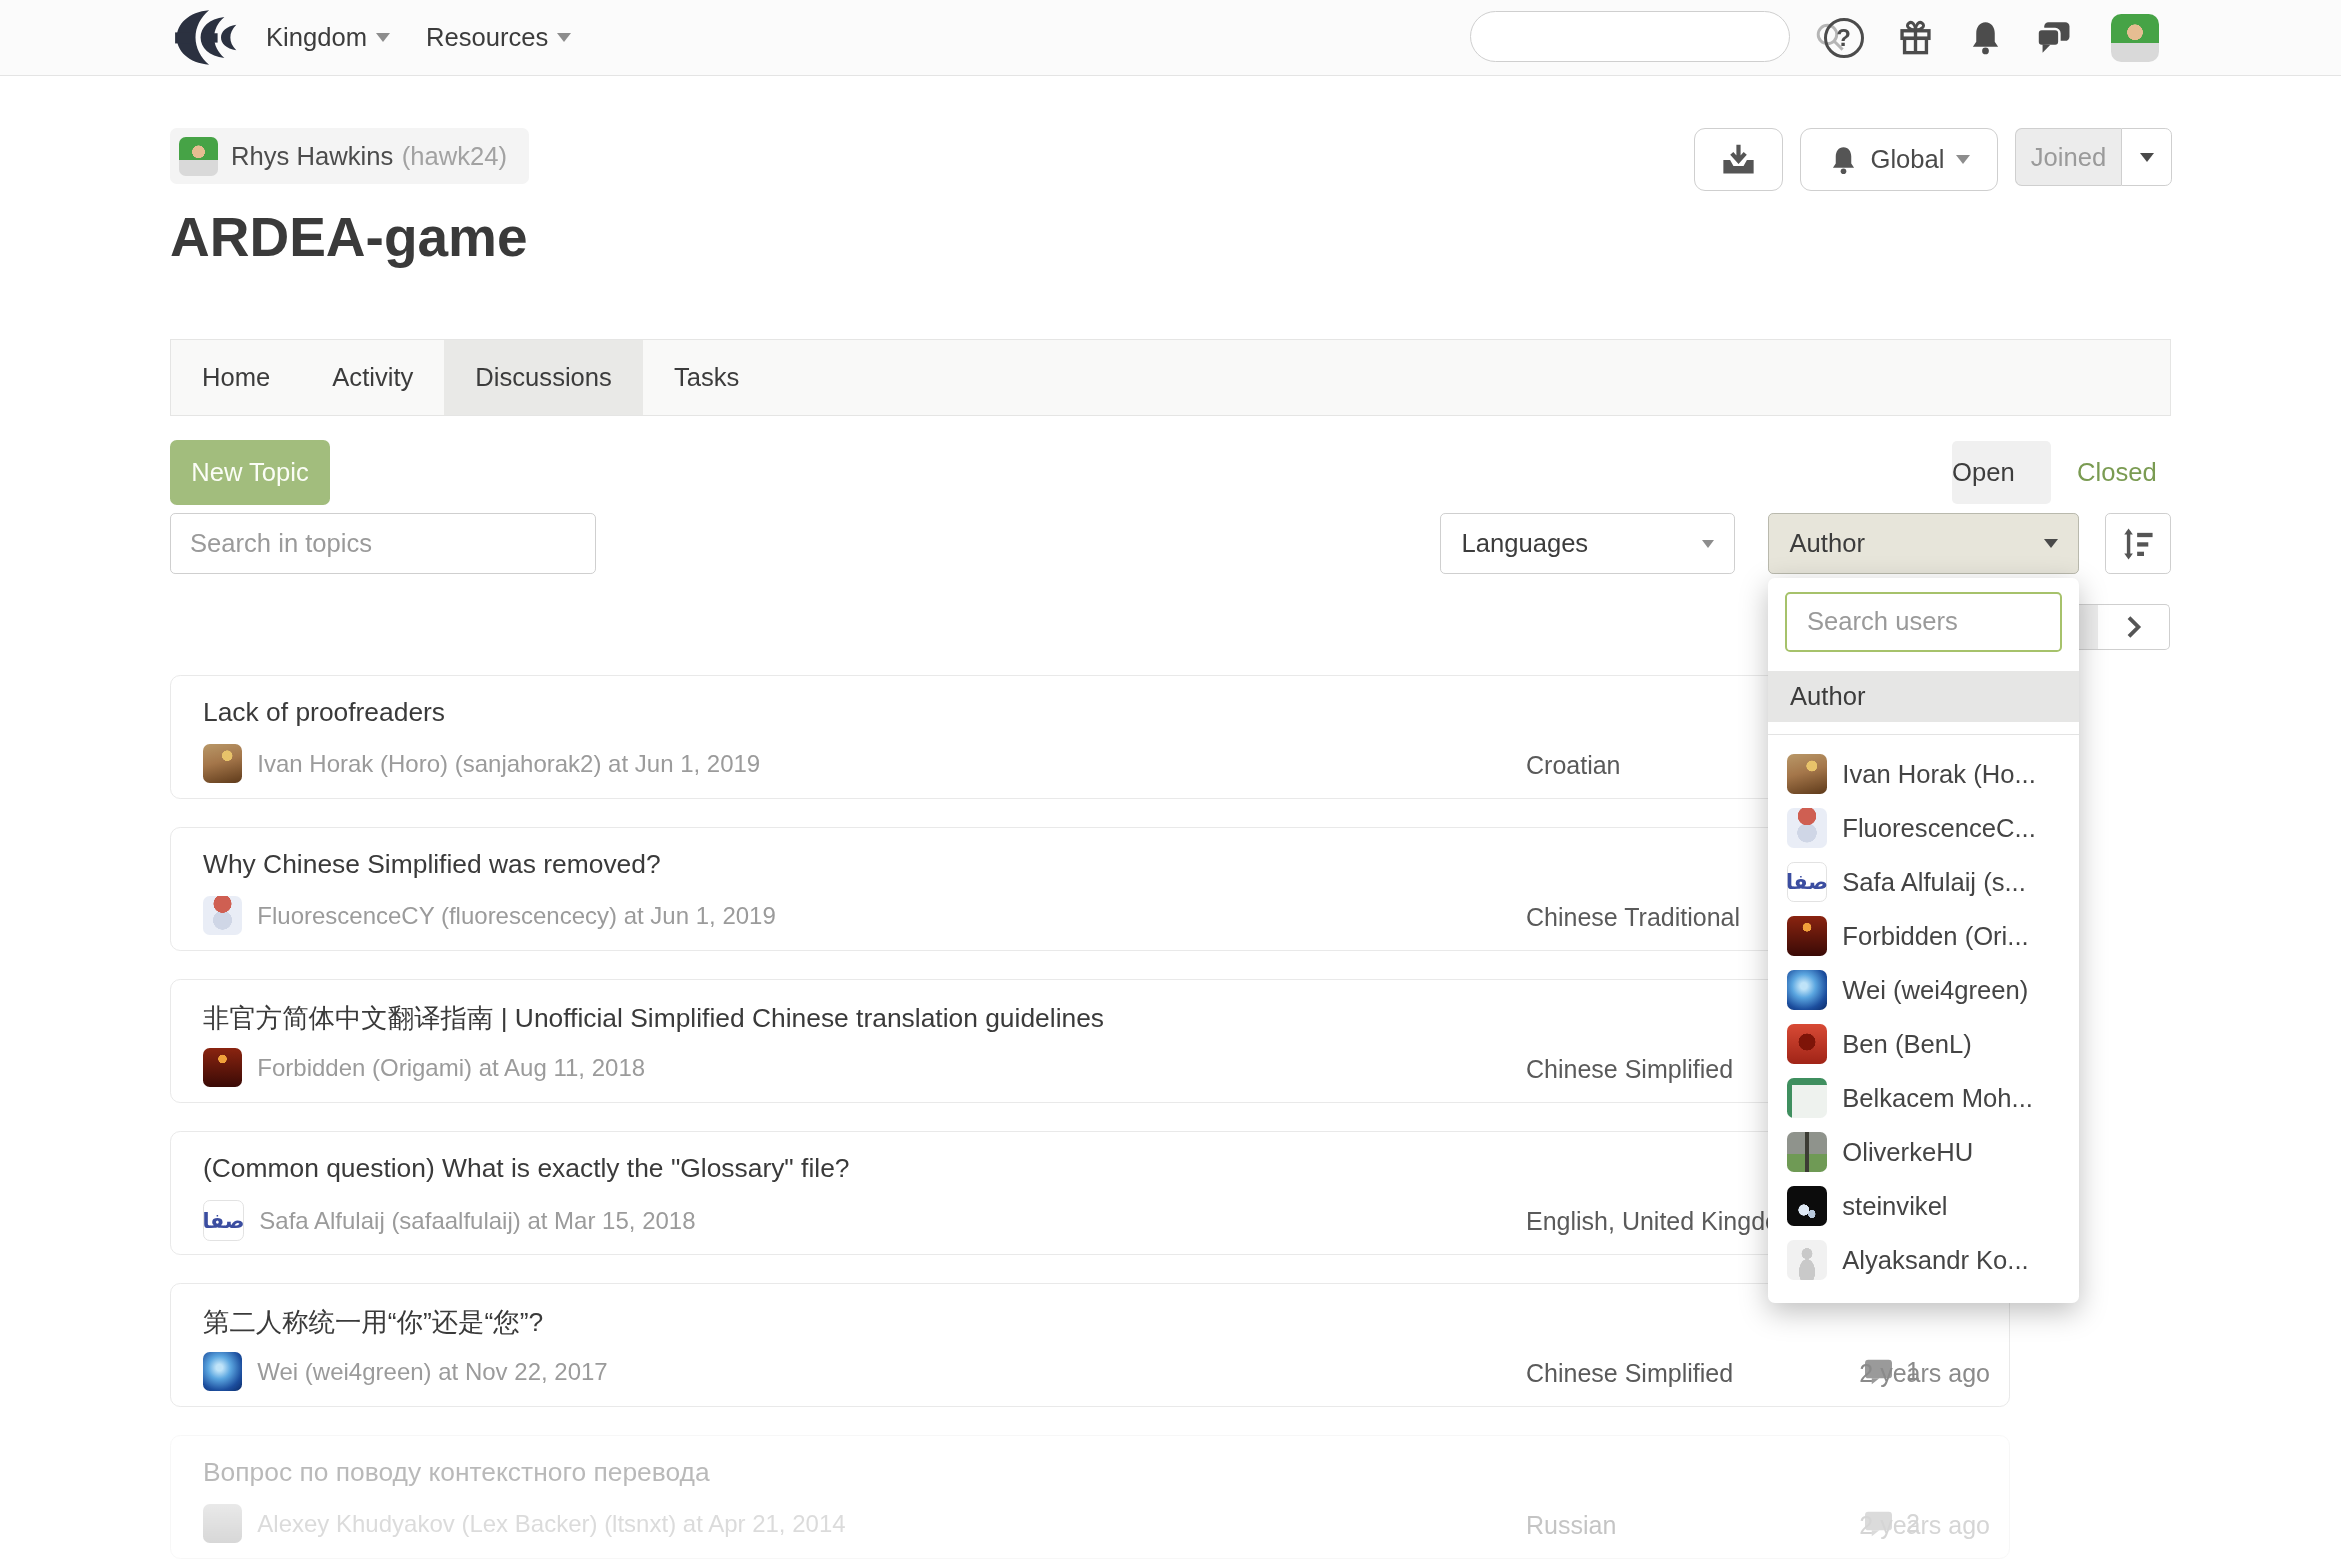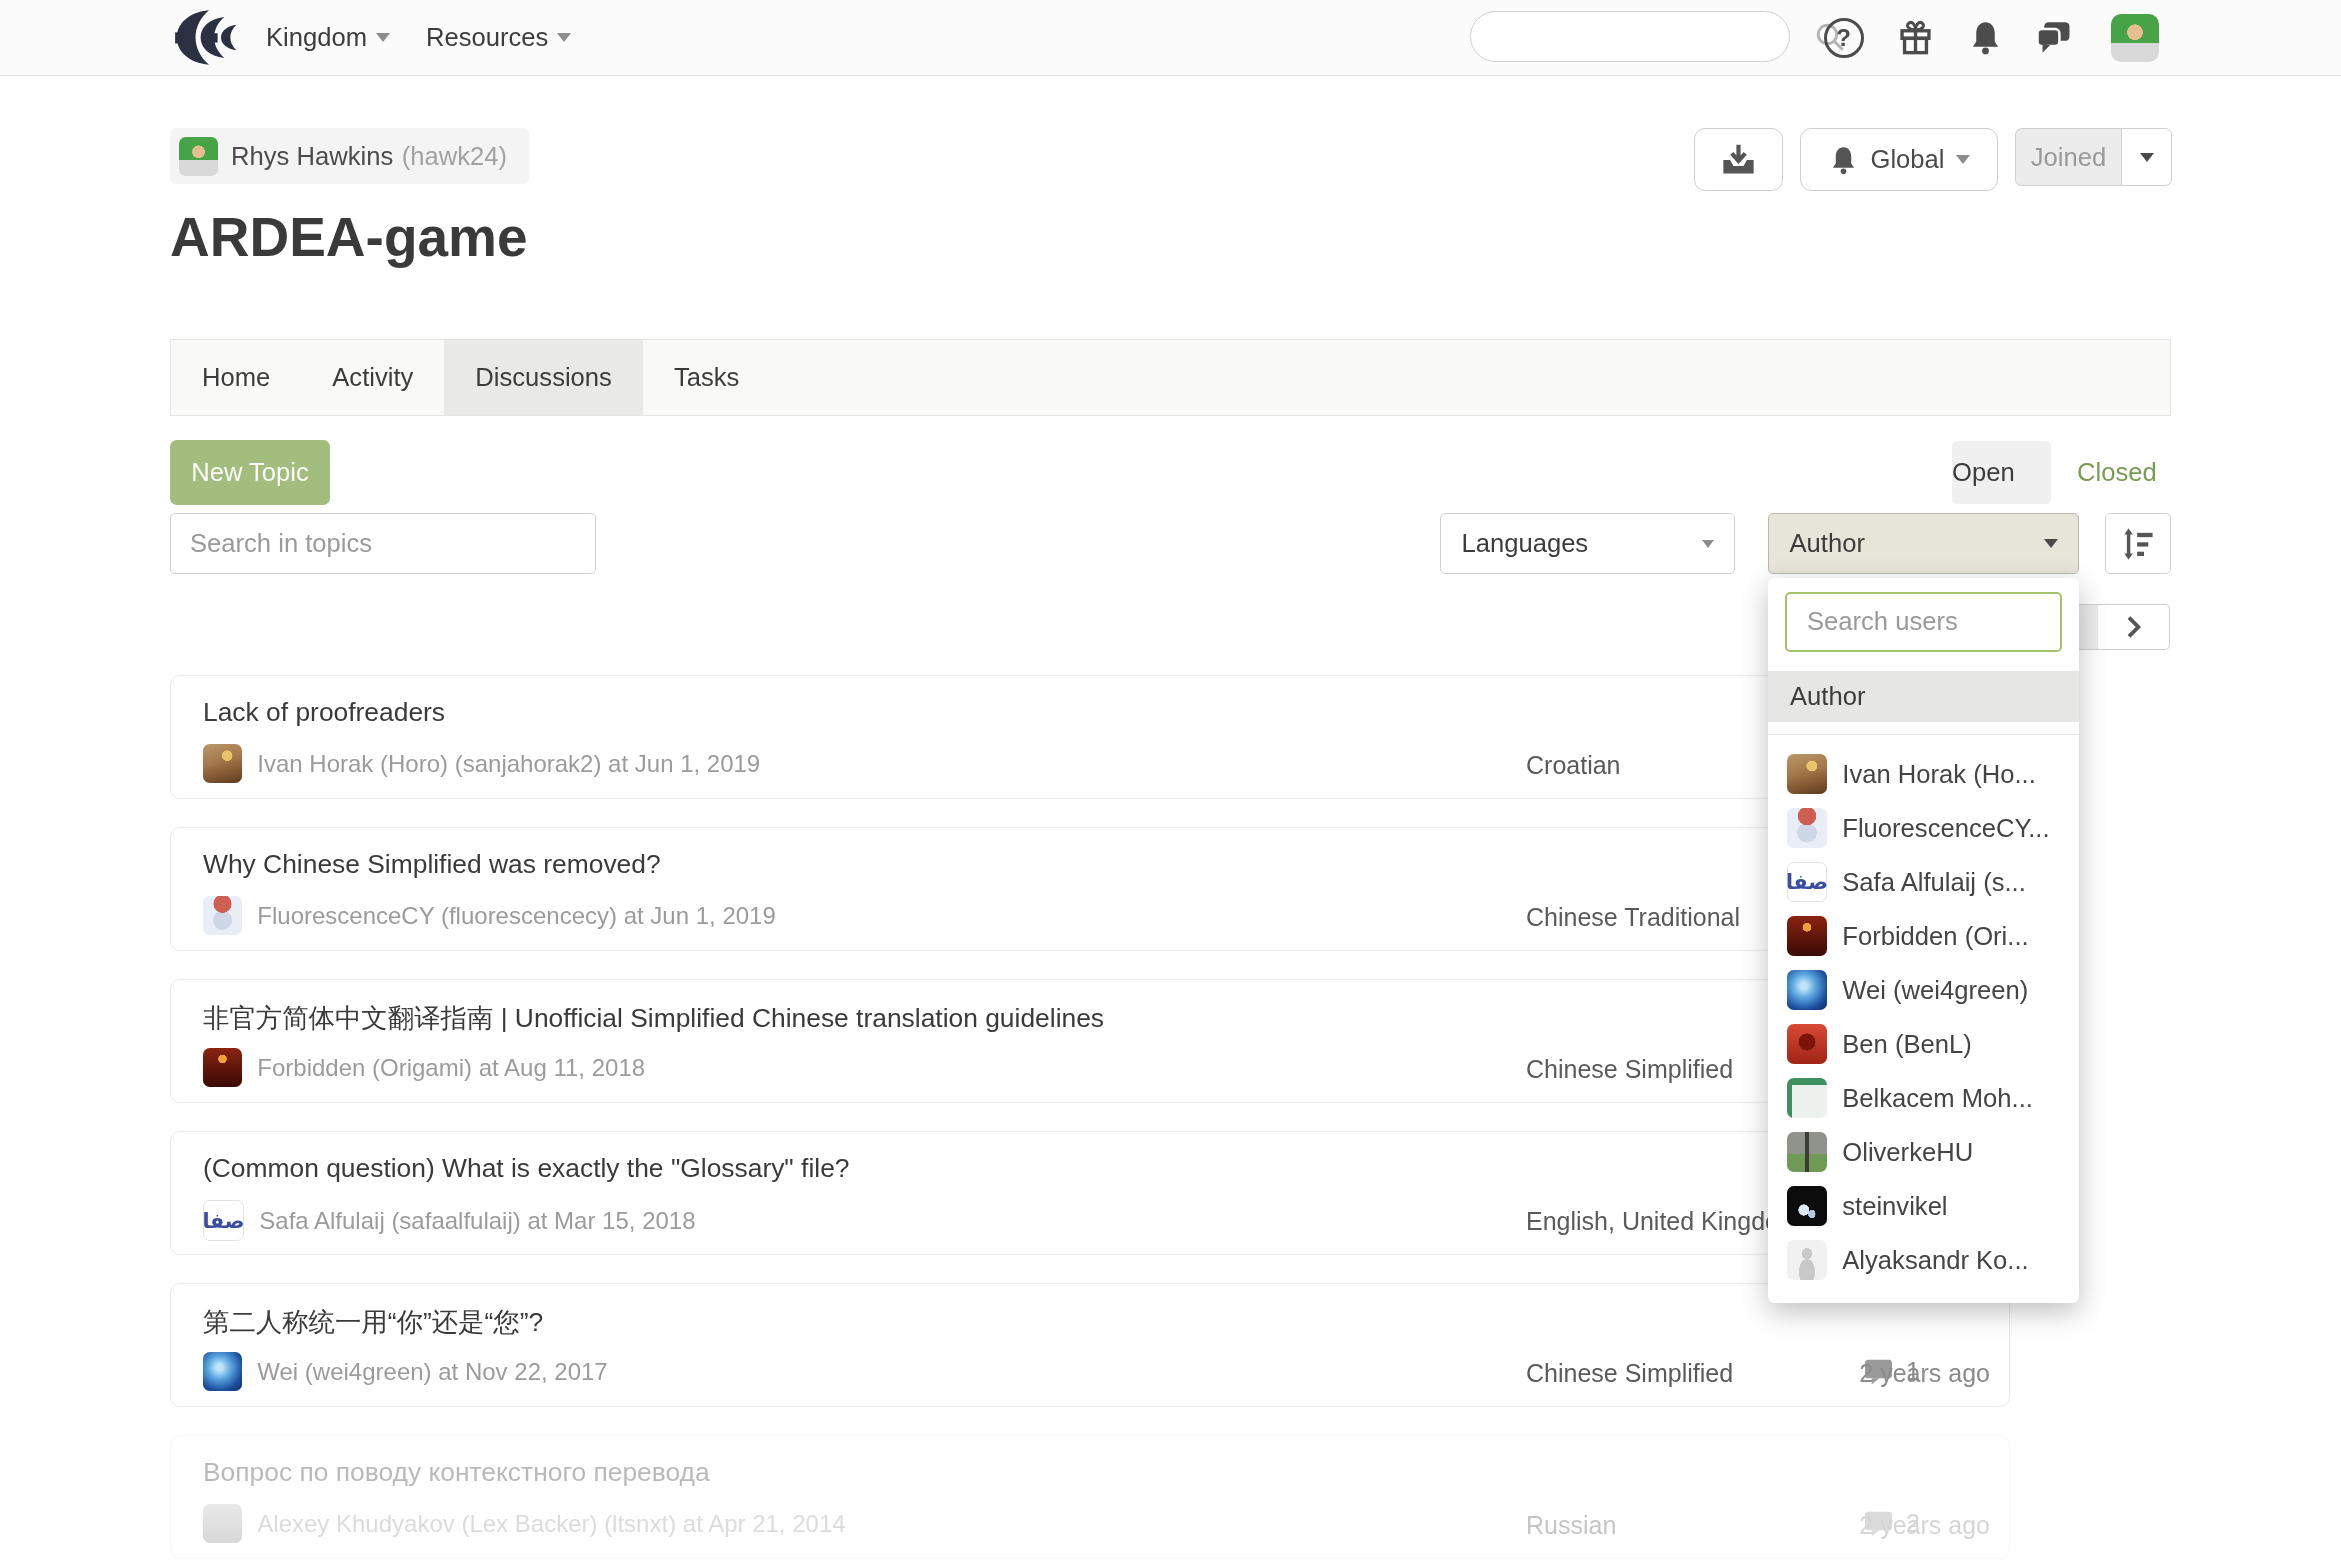--- a/index.html
+++ b/index.html
@@ -345,21 +345,21 @@
     <span>Author</span>
   </div>
   <div class="panel-divider"></div>
   <div class="user-list">
     <div class="user-item">
       <span class="av" data-avatar="ivan"></span>
       <span class="user-label">Ivan Horak (Ho...</span>
     </div>
     <div class="user-item">
       <span class="av" data-avatar="fluorescence"></span>
-      <span class="user-label">FluorescenceCY...</span>
+      <span class="user-label">FluorescenceC...</span>
     </div>
     <div class="user-item">
       <span class="av" data-avatar="safa"></span>
       <span class="user-label">Safa Alfulaij (s...</span>
     </div>
     <div class="user-item">
       <span class="av" data-avatar="forbidden"></span>
       <span class="user-label">Forbidden (Ori...</span>
     </div>
     <div class="user-item">

